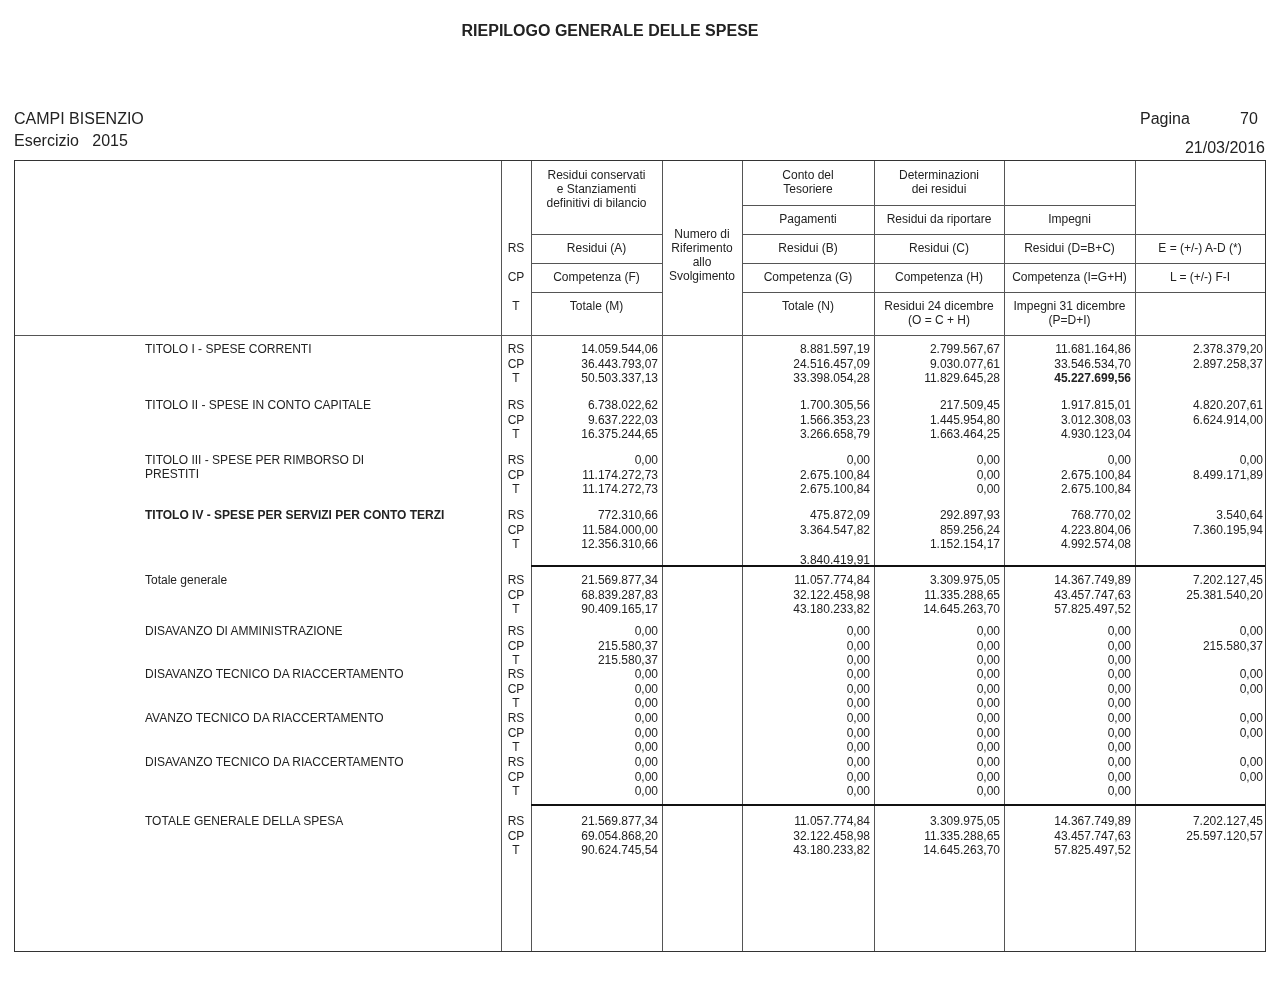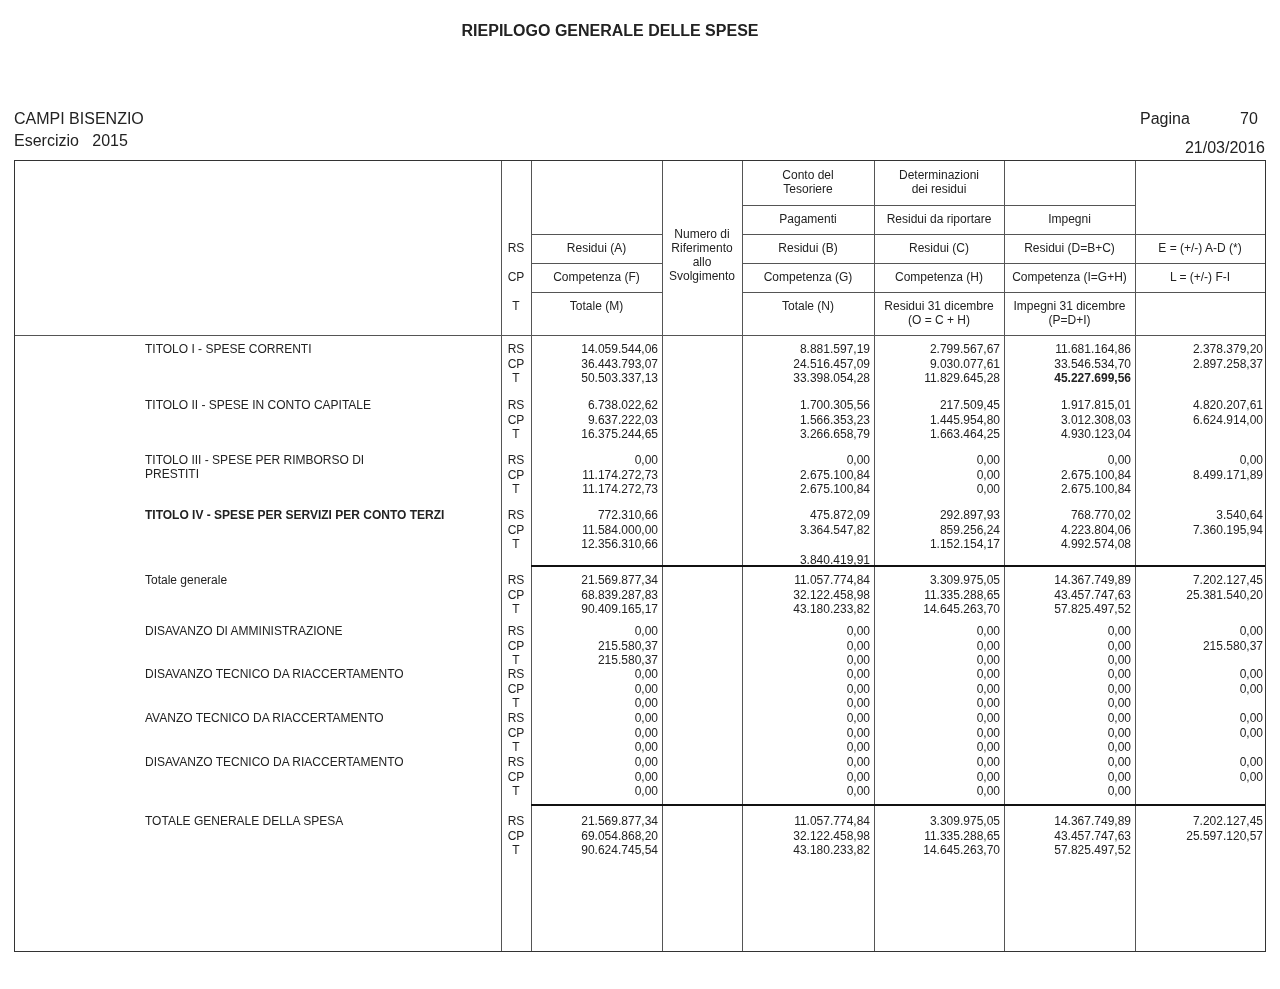--- a/index.html
+++ b/index.html
@@ -41,20 +41,25 @@
   <div class="hl" style="left:516px;width:131px;top:102px"></div>
   <div class="hl" style="left:727px;right:0;top:102px"></div>
   <div class="hl" style="left:516px;width:131px;top:131px"></div>
   <div class="hl" style="left:727px;right:0;top:131px"></div>
   <div class="hl" style="left:0;right:0;top:174px"></div>
 
   <div class="hc" style="left:486px;width:30px;top:80px">RS</div>
   <div class="hc" style="left:486px;width:30px;top:109px">CP</div>
   <div class="hc" style="left:486px;width:30px;top:138px">T</div>
 
+  <div class="hc" style="left:516px;width:131px;top:7px">
+      <div>Residui conservati</div>
+      <div>e Stanziamenti</div>
+      <div>definitivi di bilancio</div>
+    </div>
   <div class="hc" style="left:516px;width:131px;top:80px">Residui (A)</div>
   <div class="hc" style="left:516px;width:131px;top:109px">Competenza (F)</div>
   <div class="hc" style="left:516px;width:131px;top:138px">Totale (M)</div>
 
   <div class="hc" style="left:647px;width:80px;top:66px;line-height:14px">
       <div>Numero di</div>
       <div>Riferimento</div>
       <div>allo</div>
       <div>Svolgimento</div>
     </div>
@@ -69,21 +74,21 @@
   <div class="hc" style="left:727px;width:132px;top:138px">Totale (N)</div>
 
   <div class="hc" style="left:859px;width:130px;top:7px">
       <div>Determinazioni</div>
       <div>dei residui</div>
     </div>
   <div class="hc" style="left:859px;width:130px;top:51px">Residui da riportare</div>
   <div class="hc" style="left:859px;width:130px;top:80px">Residui (C)</div>
   <div class="hc" style="left:859px;width:130px;top:109px">Competenza (H)</div>
   <div class="hc" style="left:859px;width:130px;top:138px">
-      <div>Residui 31 dicembre</div>
+      <div>Residui 24 dicembre</div>
       <div>(O = C + H)</div>
     </div>
 
   <div class="hc" style="left:989px;width:131px;top:51px">Impegni</div>
   <div class="hc" style="left:989px;width:131px;top:80px">Residui (D=B+C)</div>
   <div class="hc" style="left:989px;width:131px;top:109px">Competenza (I=G+H)</div>
   <div class="hc" style="left:989px;width:131px;top:138px">
       <div>Impegni 31 dicembre</div>
       <div>(P=D+I)</div>
     </div>

